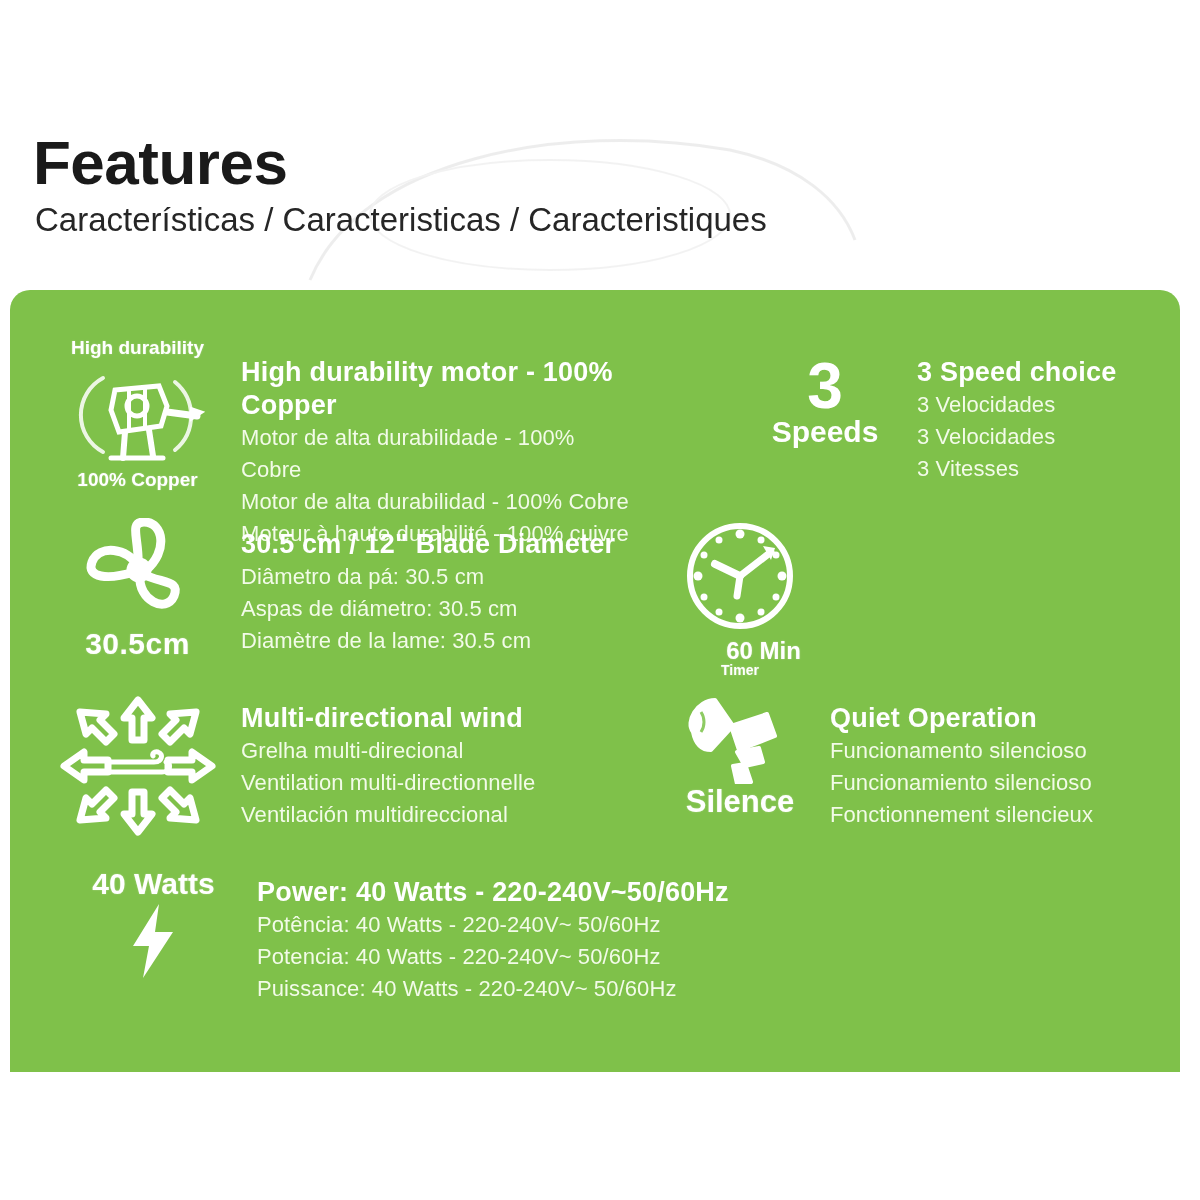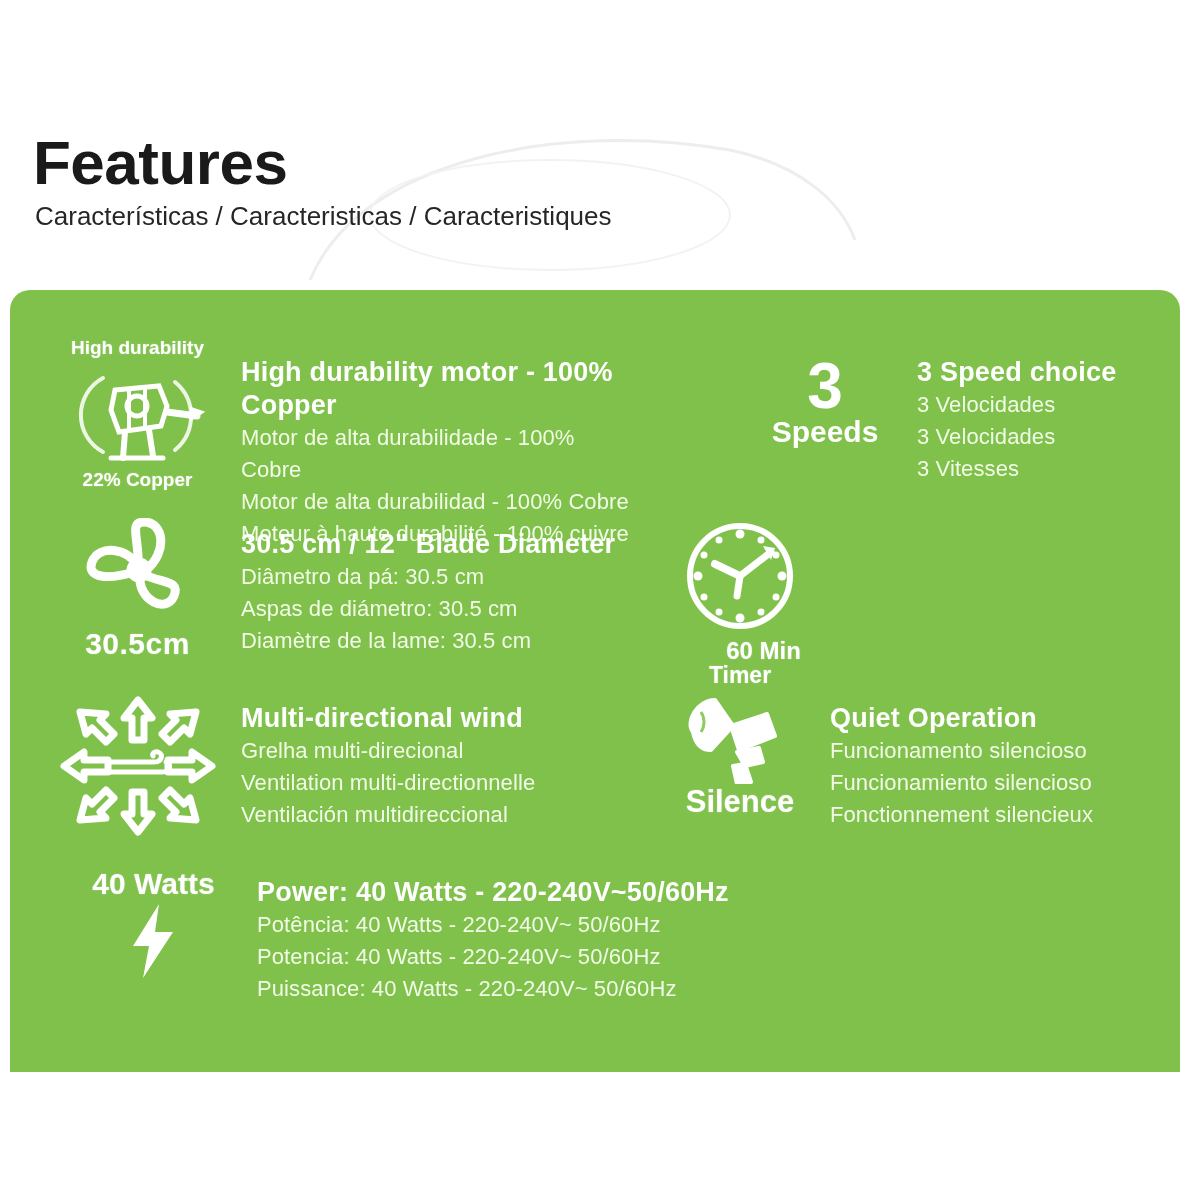--- a/index.html
+++ b/index.html
@@ -36,21 +36,21 @@
   #page-title {
     font-size: 62px;
     font-weight: bold;
     color: #1a1a1a;
     letter-spacing: -0.5px;
     line-height: 1.0;
     margin: 0;
     font-family: "Liberation Sans", sans-serif;
   }
   #page-subtitle {
-    font-size: 26px;
+    font-size: 33px;
     color: #262626;
     margin: 8px 0 0 2px;
     line-height: 1.1;
     white-space: nowrap;
   }
 
   
   #features-panel {
     position: absolute;
     left: 10px;
@@ -151,21 +151,21 @@
           <path d="M66,30 L66,70" stroke-width="4"></path>
           <path d="M82,28 L82,68" stroke-width="4"></path>
           <circle cx="74" cy="46" r="10" stroke-width="5"></circle>
           <path d="M104,52 L134,56" stroke-width="7"></path>
           <path d="M128,48 L140,52 L128,60 Z" fill="#ffffff" stroke-width="2"></path>
           <path d="M62,72 L60,98" stroke-width="6"></path>
           <path d="M86,70 L90,96" stroke-width="6"></path>
           <path d="M48,98 L100,98" stroke-width="5"></path>
         </g>
       </svg>
-      <div class="icon-caption bottom" style="font-size:19px;">22% Copper</div>
+      <div class="icon-caption bottom" style="font-size:19px;">100% Copper</div>
     </div>
     <div class="text-block" style="padding-top:18px; padding-left:16px;">
       <div class="feat-title">High durability motor - 100% Copper</div>
       <div class="feat-sub">Motor de alta durabilidade - 100% Cobre</div>
       <div class="feat-sub">Motor de alta durabilidad - 100% Cobre</div>
       <div class="feat-sub">Moteur à haute durabilité - 100% cuivre</div>
     </div>
   </div>
 
   <div class="feature-row" style="left:745px; top:48px; width:420px;">
@@ -220,21 +220,21 @@
             <circle cx="25" cy="37" r="3.5"></circle>
               <circle cx="40" cy="22" r="3.5"></circle>
           </g>
           <path d="M61,58 L36,46" stroke-width="8" stroke-linecap="round"></path>
           <path d="M61,58 L92,34" stroke-width="7" stroke-linecap="round"></path>
           <path d="M84,28 L96,30 L92,42 Z" fill="#ffffff" stroke="none"></path>
           <path d="M61,58 L58,78" stroke-width="7" stroke-linecap="round"></path>
         </g>
       </svg>
       <div class="icon-caption bottom" style="font-size:24px;margin-left:47px;">60 Min</div>
-      <div class="icon-caption" style="font-size:23px;">Timer</div>
+      <div class="icon-caption" style="font-size:14px;">Timer</div>
     </div>
   </div>
 
   <div class="feature-row" style="left:40px; top:402px; width:590px;">
     <div class="icon-block" style="width:175px;">
       <svg width="160" height="148" viewBox="0 0 160 148">
         <g fill="none" stroke="#ffffff" stroke-width="7" stroke-linejoin="round" stroke-linecap="round">
 
           <path d="M80,8 L94,26 L86,26 L86,48 L74,48 L74,26 L66,26 Z"></path>
 

